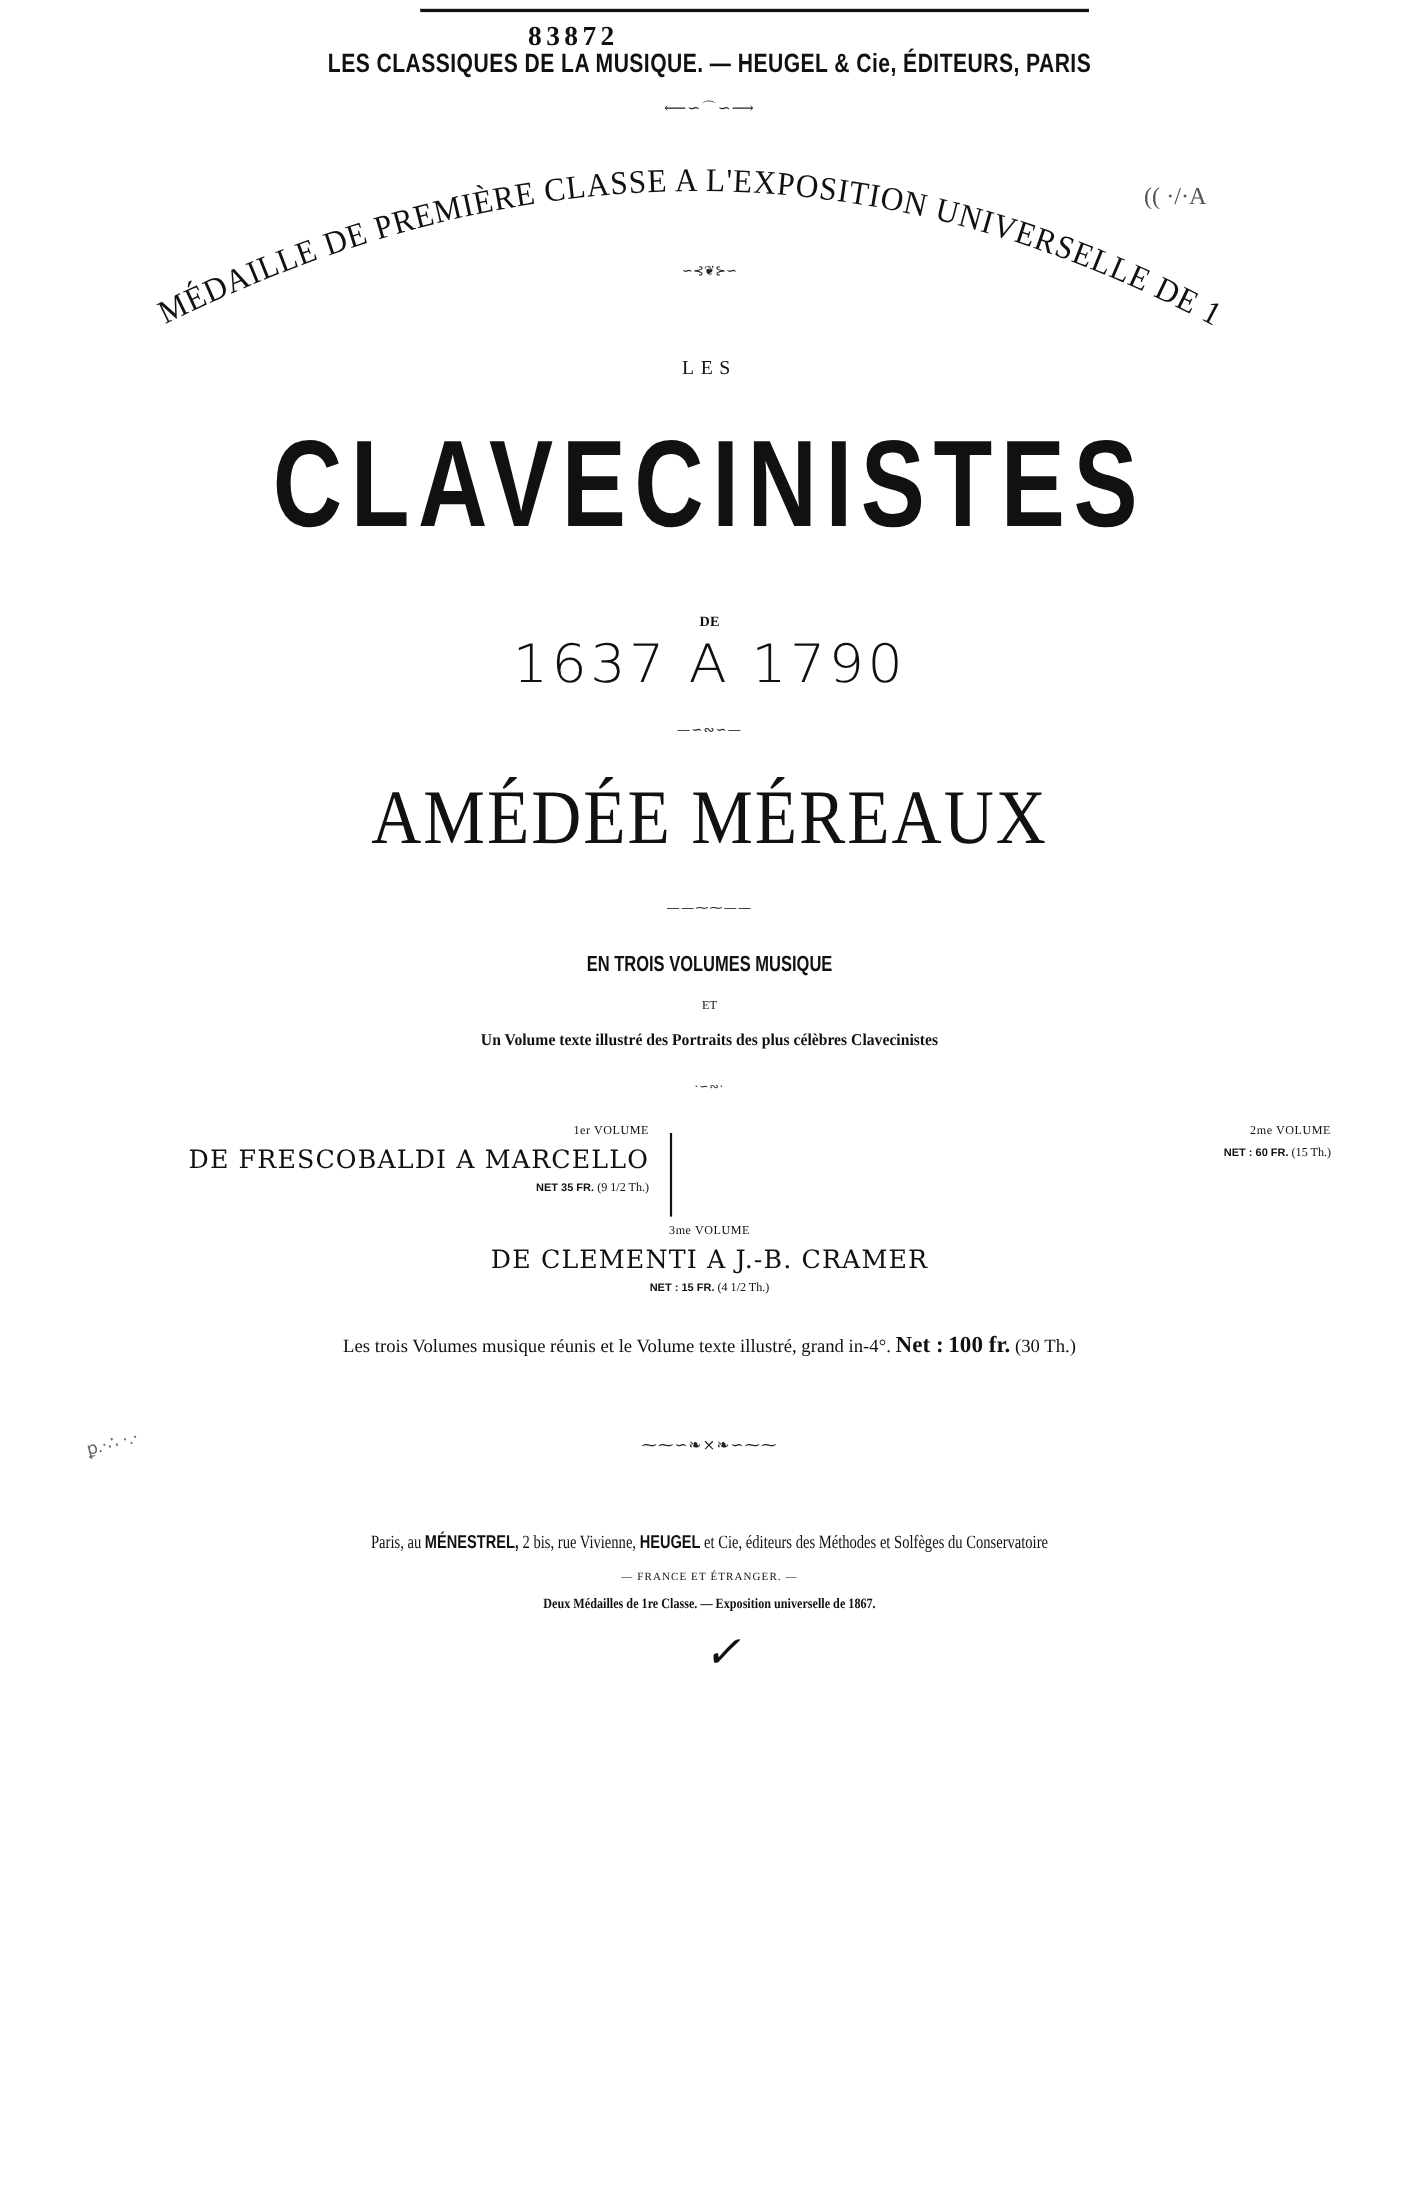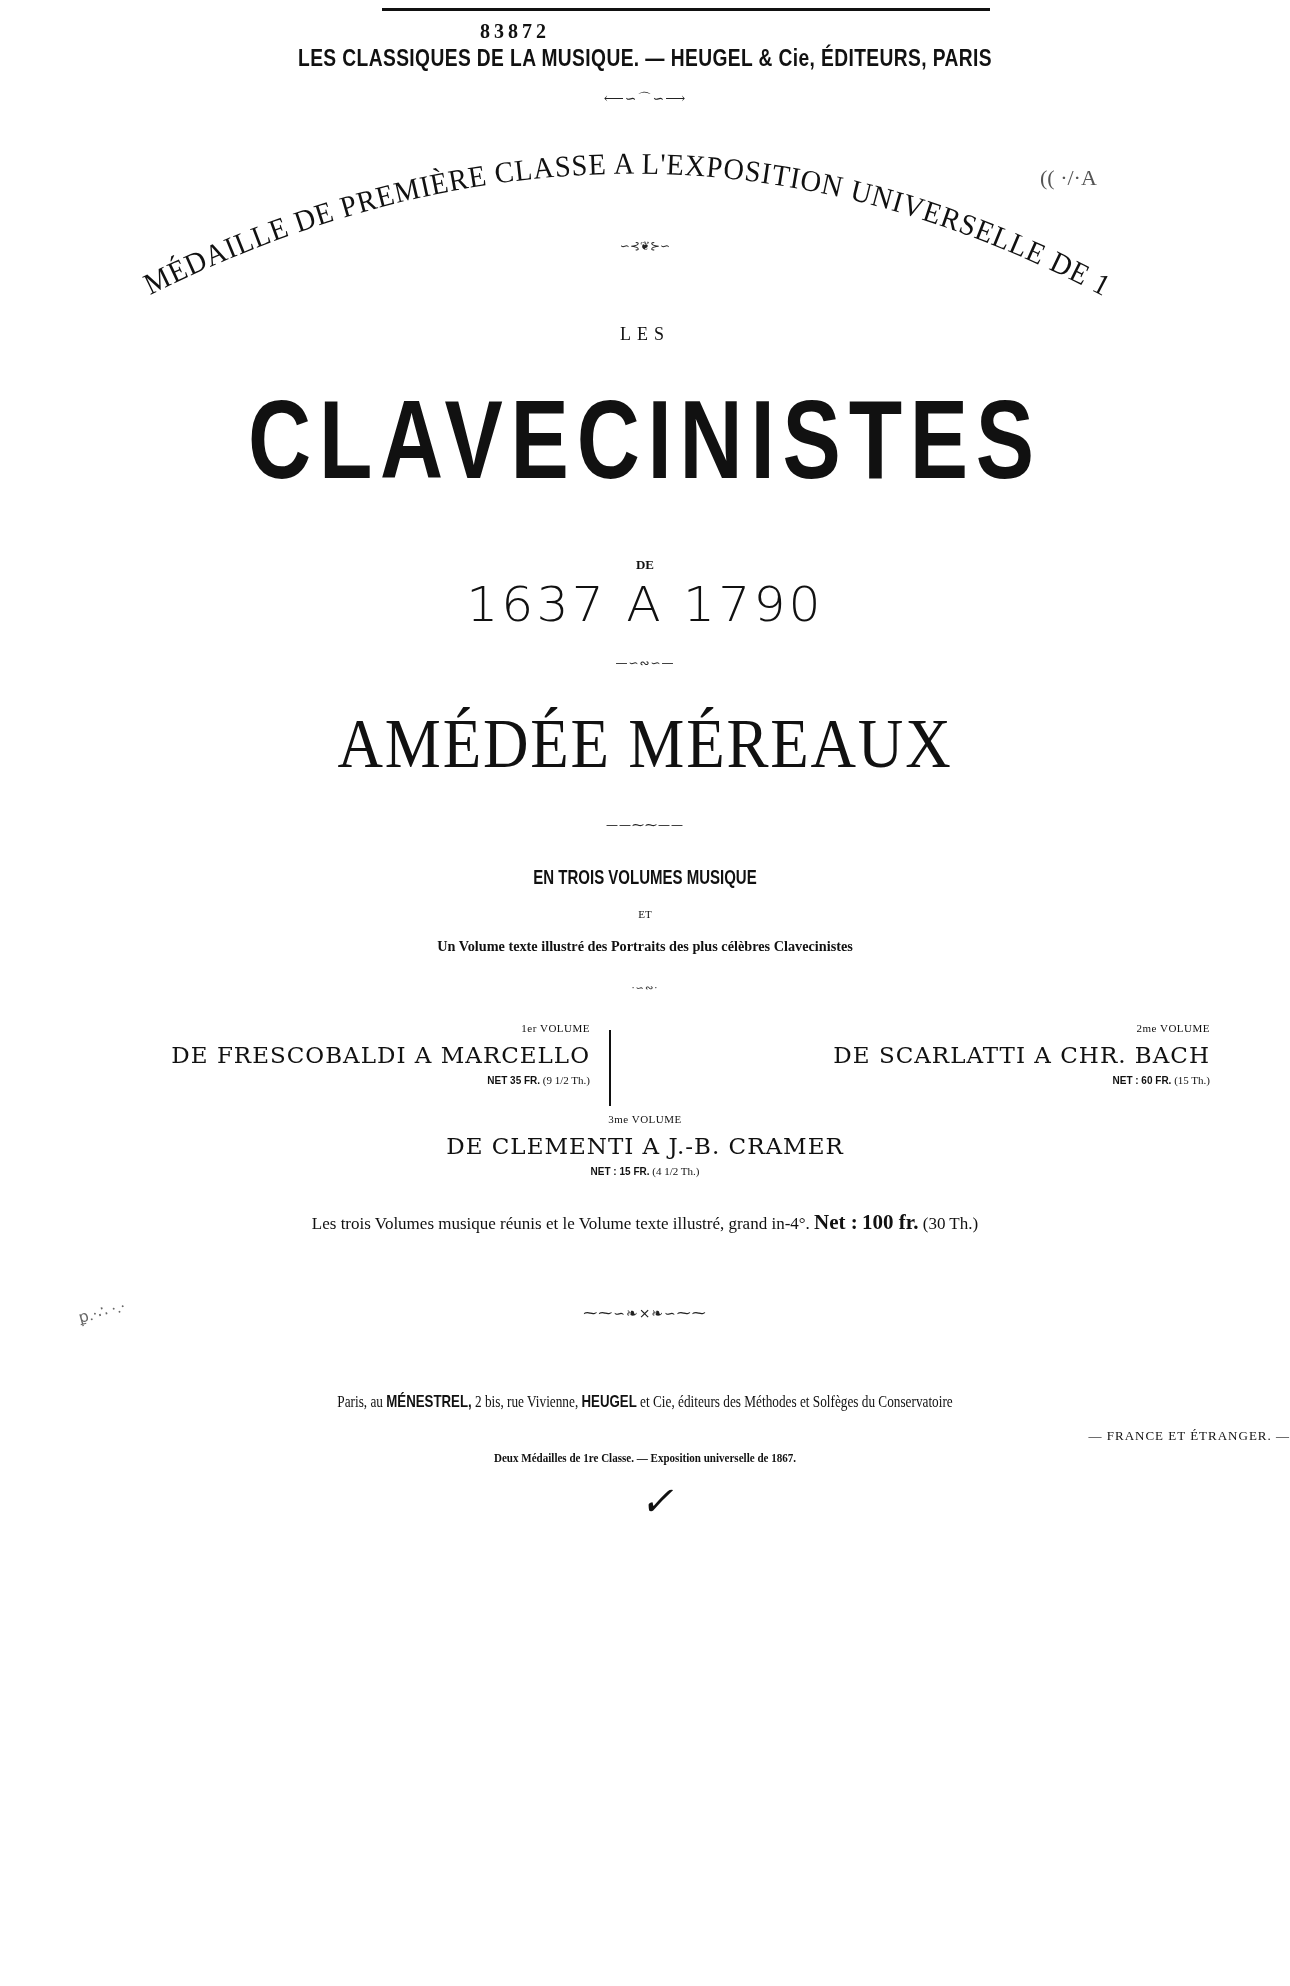--- a/index.html
+++ b/index.html
@@ -3,21 +3,21 @@
 <meta charset="utf-8">
 <style>
   html,body{margin:0;padding:0;background:#fff;}
   body{width:1290px;height:1986px;position:relative;overflow:hidden;color:#111;font-family:"DejaVu Serif",serif;}
   .abs{position:absolute;}
   .center{left:0;width:1290px;text-align:center;}
   .cond{font-family:"Liberation Sans Narrow","Liberation Sans",sans-serif;font-weight:bold;transform-origin:center;}
   .serif{font-family:"Liberation Serif",serif;}
   .orn{display:inline-block;color:#222;letter-spacing:1px;}
   #toprule{left:382px;top:8px;width:608px;height:3px;background:#111;}
-  #accession{left:480px;top:20px;width:130px;font-family:"Liberation Serif",serif;font-size:20px;font-weight:bold;letter-spacing:4px;}
+  #accession{left:480px;top:20px;width:130px;font-family:"Liberation Serif",serif;font-size:25px;font-weight:bold;letter-spacing:4px;}
   #series{top:44px;font-size:24px;transform:scaleX(0.8);letter-spacing:0.5px;}
   #orn1{top:90px;font-size:14px;}
   #arc{left:0;top:110px;width:1290px;height:200px;}
   #stamp-right{left:1040px;top:165px;font-size:22px;color:#555;font-family:"Liberation Serif",serif;}
   #les{top:324px;font-size:18px;letter-spacing:6px;}
   #title{top:378px;font-size:112px;letter-spacing:10px;transform:scaleX(0.78);line-height:1.1;}
   #de{top:526px;font-size:13px;font-weight:bold;margin-top:31px;}
   #years{top:576px;font-size:48px;font-family:"DejaVu Sans",sans-serif;font-weight:200;letter-spacing:3px;transform:scaleX(1.05);}
   #orn2{top:656px;font-size:12px;}
   #author{top:704px;font-size:70px;transform:scaleX(0.9);letter-spacing:2px;}
@@ -34,21 +34,21 @@
   .vol-price{font-size:11px;display:block;margin-top:6px;}
   .vol-price b{font-family:"Liberation Sans",sans-serif;font-size:10px;}
   #divider{left:609px;top:1030px;width:2px;height:76px;background:#111;}
   #vol3{top:1113px;}
   #bundle{top:1210px;font-size:17px;font-family:"Liberation Serif",serif;}
   #bundle b{font-size:21px;}
   #orn5{top:1305px;font-size:14px;}
   #stamp-left{left:78px;top:1300px;font-size:16px;color:#666;transform:rotate(-15deg);font-family:"Liberation Serif",serif;}
   #imprint{top:1392px;font-size:17px;transform:scaleX(0.78);font-family:"Liberation Serif",serif;}
   #imprint b{font-family:"Liberation Sans",sans-serif;}
-  #region{top:1428px;font-size:13px;letter-spacing:1px;text-align:right;}
+  #region{top:1428px;font-size:10px;letter-spacing:1px;}
   #medals{top:1450px;font-size:13px;font-weight:bold;transform:scaleX(0.85);font-family:"Liberation Serif",serif;}
   #checkmark{left:640px;top:1478px;font-size:40px;font-family:"DejaVu Serif",serif;font-style:italic;}
 </style>
 </head>
 <body>
 
 <div id="toprule" class="abs"></div>
 <div id="accession" class="abs">83872</div>
 <div id="series" class="abs center cond">LES CLASSIQUES DE LA MUSIQUE. — HEUGEL &amp; Cie, ÉDITEURS, PARIS</div>
 <div id="orn1" class="abs center"><span class="orn">⟵∽⌒∽⟶</span></div>
@@ -78,21 +78,20 @@
 <div id="orn4" class="abs center"><span class="orn">·∽∾·</span></div>
 
 <div id="vol1" class="abs vol-col serif">
   <span class="vol-label">1er VOLUME</span>
   <span class="vol-title">DE FRESCOBALDI A MARCELLO</span>
   <span class="vol-price"><b>NET 35 FR.</b> <span>(9 1/2 Th.)</span></span>
 </div>
 <div id="divider" class="abs"></div>
 <div id="vol2" class="abs vol-col serif">
   <span class="vol-label">2me VOLUME</span>
-  <span class="vol-title">DE SCARLATTI A CHR. BACH</span>
   <span class="vol-price"><b>NET : 60 FR.</b> <span>(15 Th.)</span></span>
 </div>
 <div id="vol3" class="abs center serif">
   <span class="vol-label">3me VOLUME</span>
   <span class="vol-title">DE CLEMENTI A J.-B. CRAMER</span>
   <span class="vol-price"><b>NET : 15 FR.</b> <span>(4 1/2 Th.)</span></span>
 </div>
 
 <div id="bundle" class="abs center">
   <span>Les trois Volumes musique réunis et le Volume texte illustré, grand in-4°.</span>

